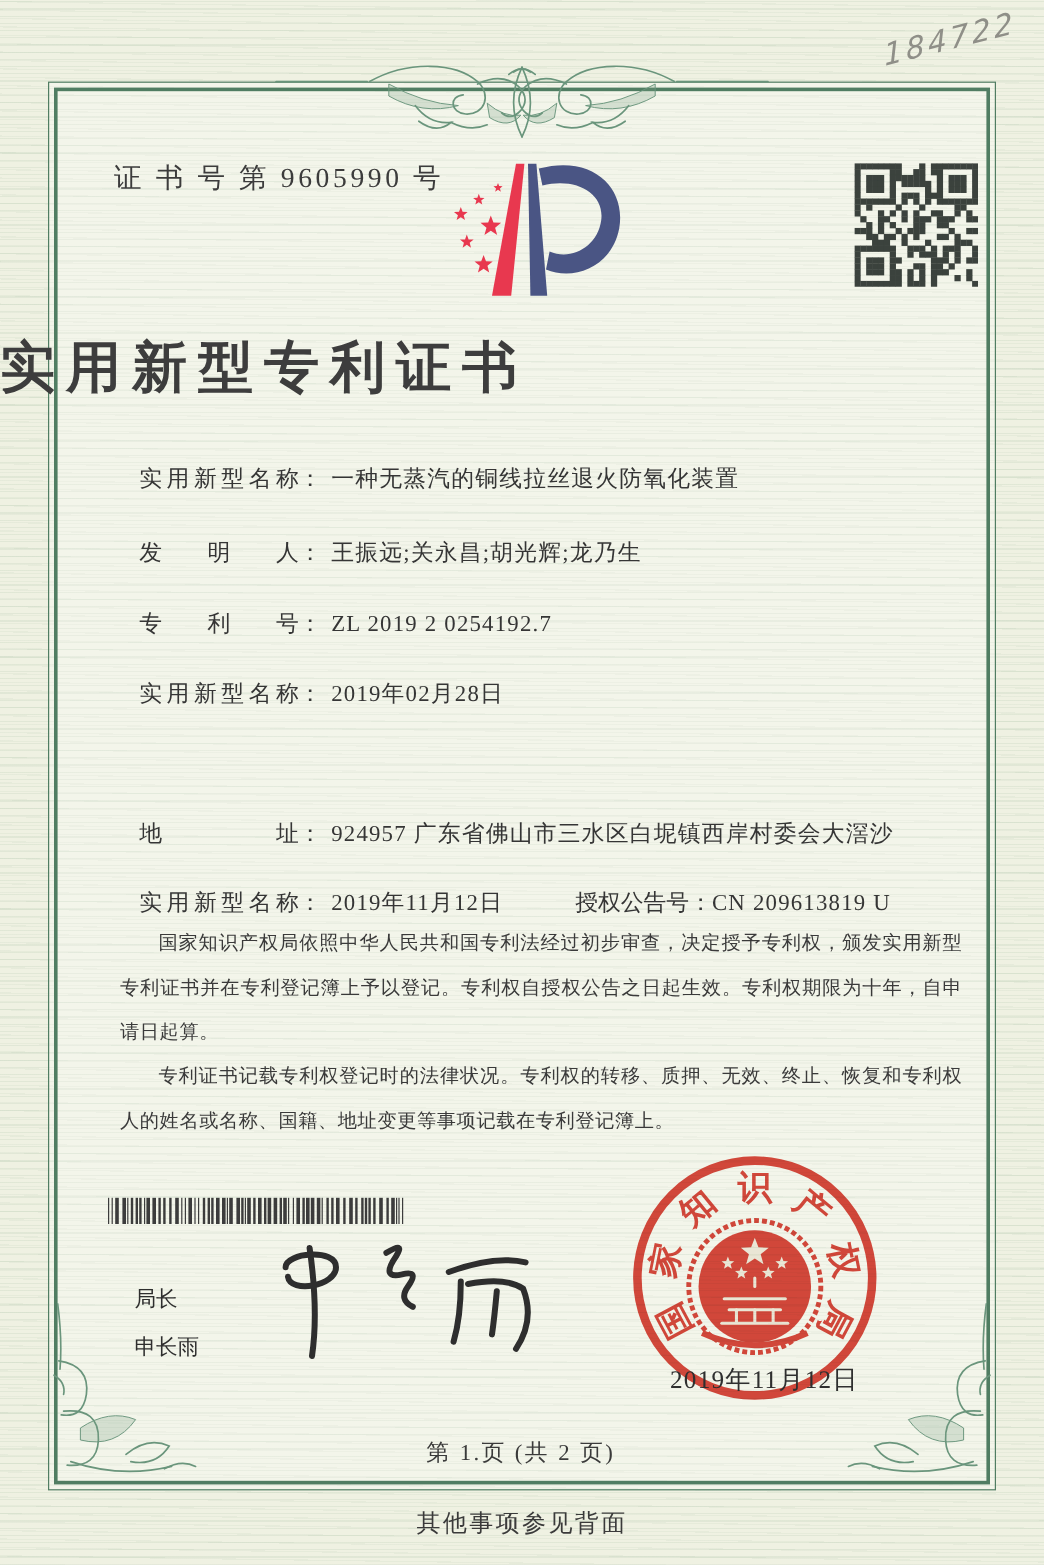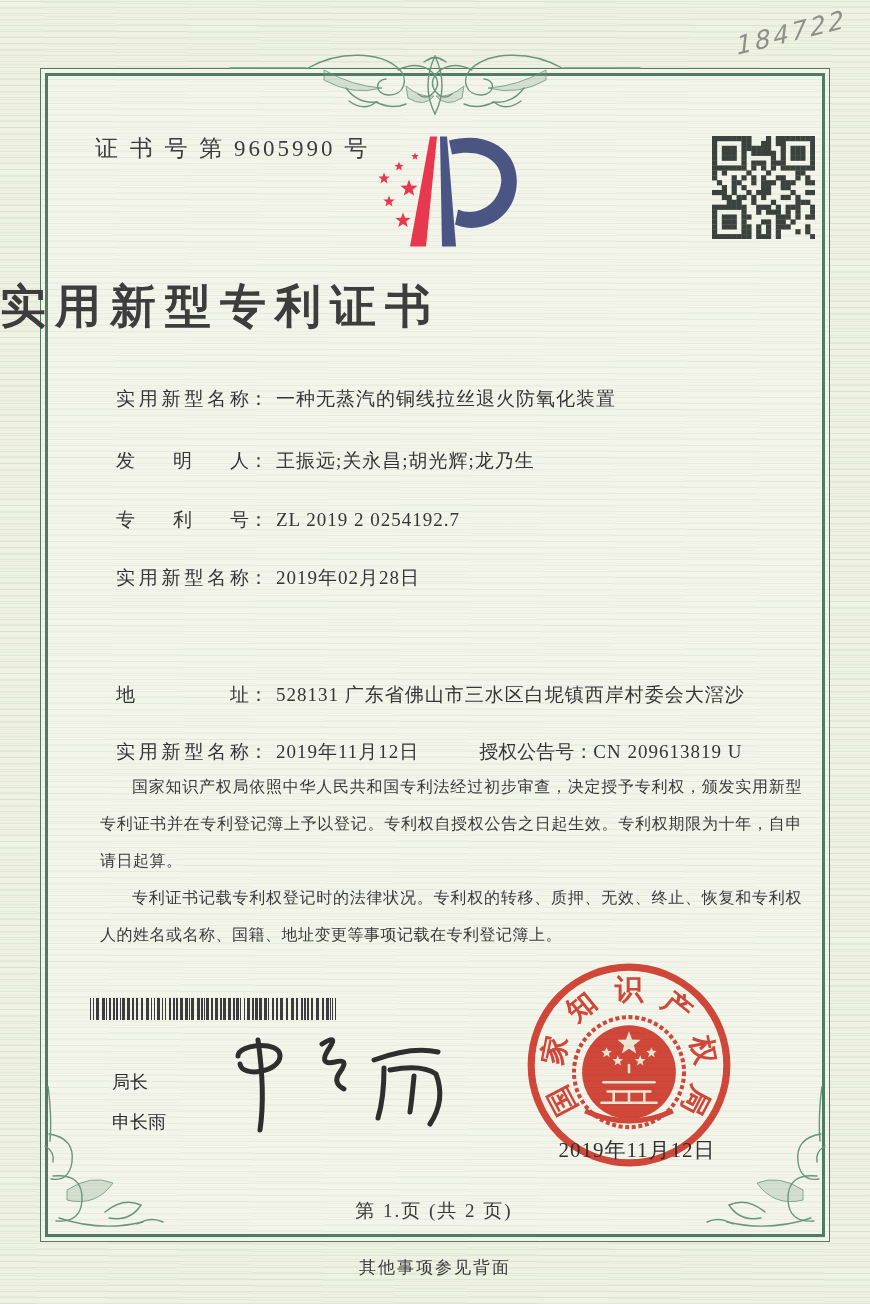--- a/index.html
+++ b/index.html
@@ -66,21 +66,21 @@
   .seal-date{
     position:absolute; left:522px; top:1136px; width:230px; text-align:center;
     font-size:21px; color:#2f2f2f; letter-spacing:1px;
   }
   .pageinfo{
     position:absolute; left:0; top:1198px; width:868px; text-align:center;
     font-size:19px; color:#3a3a3a; letter-spacing:2px;
   }
   .backnote{
     position:absolute; left:0; top:1256px; width:870px; text-align:center;
-    font-size:17px; color:#3a3a3a; letter-spacing:2px;
+    font-size:20px; color:#3a3a3a; letter-spacing:2px;
   }
   .orn-stroke{ stroke:#6a957c; fill:none; stroke-width:1.4; stroke-linecap:round; }
   .orn-fill{ fill:rgba(120,160,130,0.25); stroke:#6a957c; stroke-width:0.8; }
 </style>
 </head>
 <body>
 
 <div class="page">
 
   <div class="handnum">184722</div>
@@ -392,21 +392,21 @@
   <div class="field-row" style="top:448px;">
     <span class="flabel">发明人</span><span class="fcolon">：</span><span class="fvalue">王振远;关永昌;胡光辉;龙乃生</span>
   </div>
   <div class="field-row" style="top:507px;">
     <span class="flabel">专利号</span><span class="fcolon">：</span><span class="fvalue">ZL 2019 2 0254192.7</span>
   </div>
   <div class="field-row" style="top:565px;">
     <span class="flabel">实用新型名称</span><span class="fcolon">：</span><span class="fvalue">2019年02月28日</span>
   </div>
   <div class="field-row" style="top:682px;">
-    <span class="flabel">地址</span><span class="fcolon">：</span><span class="fvalue">528131 广东省佛山市三水区白坭镇西岸村委会大滘沙</span>
+    <span class="flabel">地址</span><span class="fcolon">：</span><span class="fvalue">924957 广东省佛山市三水区白坭镇西岸村委会大滘沙</span>
   </div>
   <div class="field-row" style="top:739px;">
     <span class="flabel">实用新型名称</span><span class="fcolon">：</span><span class="fvalue">2019年11月12日</span><span class="fpair2"><span>授权公告号</span><span>：</span></span><span class="fvalue">CN 209613819 U</span>
   </div>
 
   <div class="bodytext">
     <p>国家知识产权局依照中华人民共和国专利法经过初步审查，决定授予专利权，颁发实用新型专利证书并在专利登记簿上予以登记。专利权自授权公告之日起生效。专利权期限为十年，自申请日起算。</p>
     <p>专利证书记载专利权登记时的法律状况。专利权的转移、质押、无效、终止、恢复和专利权人的姓名或名称、国籍、地址变更等事项记载在专利登记簿上。</p>
   </div>
 

